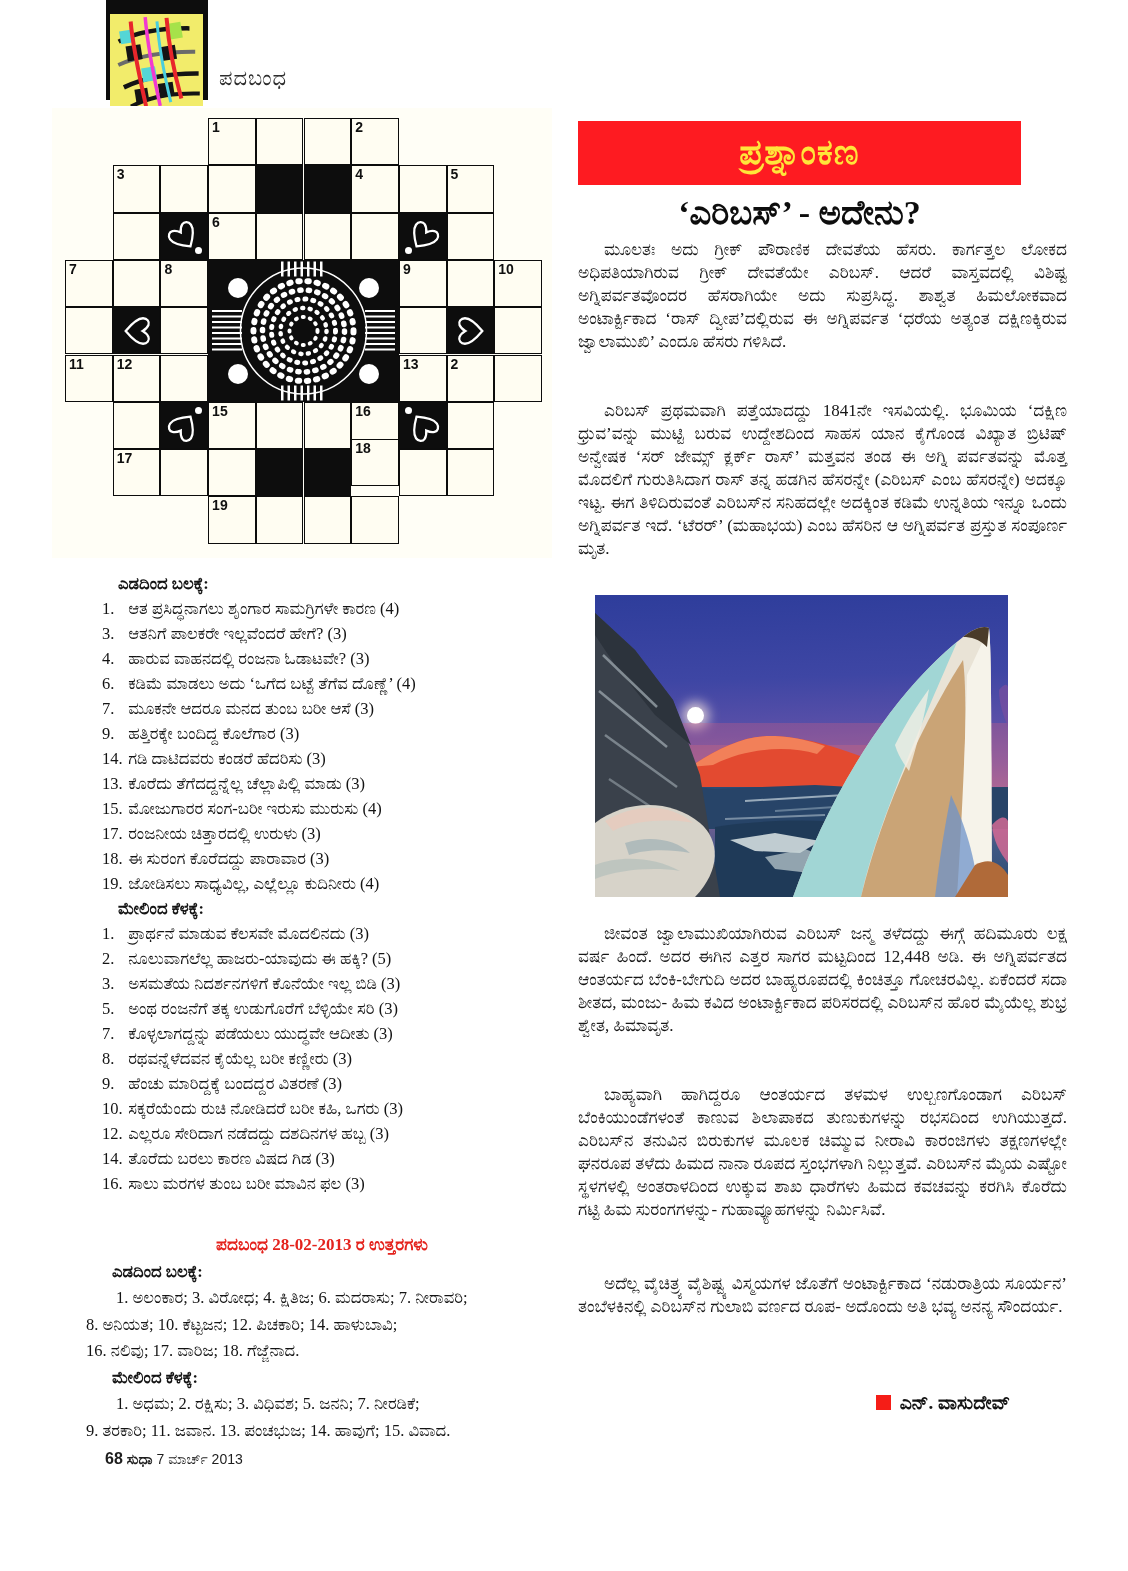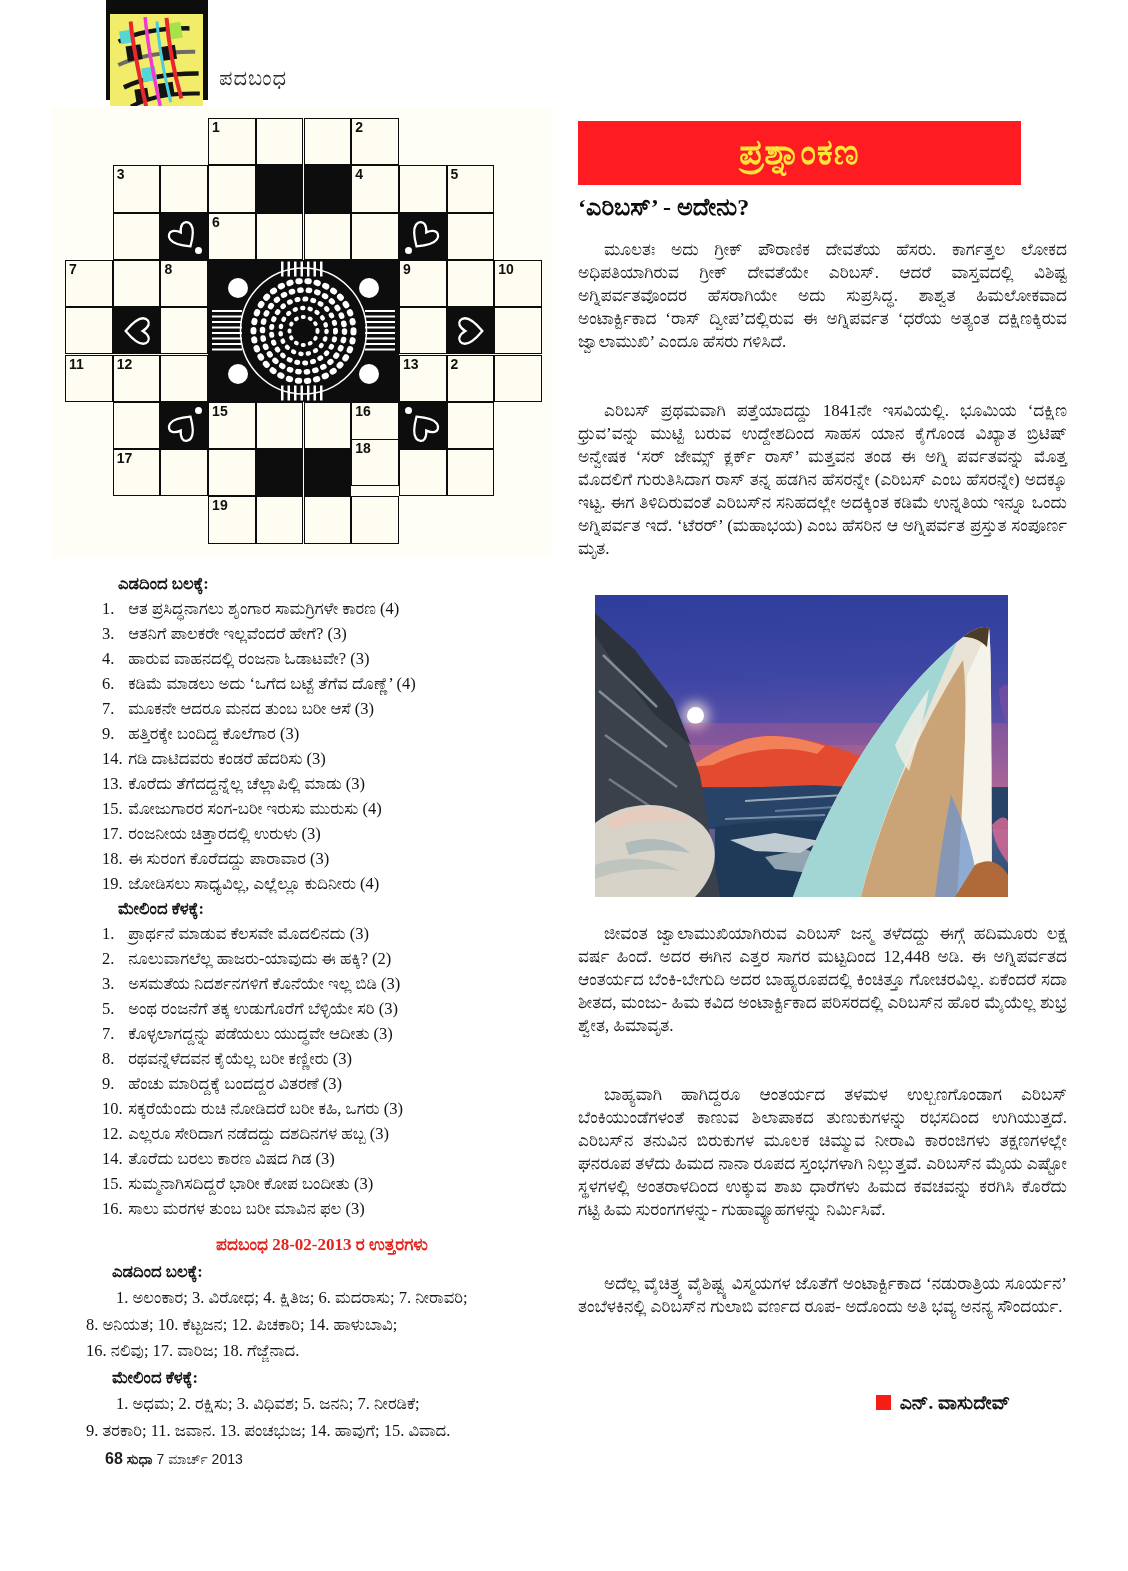--- a/index.html
+++ b/index.html
@@ -35,21 +35,21 @@
   
   .answers{left:86px;top:1232px;width:472px;font-size:16.5px;line-height:26.5px;}
   .ans-head{color:#e4231d;font-weight:bold;font-size:17px;text-align:center;}
   .ans-sub{font-weight:bold;padding-left:26px;}
   .line.ind{padding-left:30px;}
 
   
   .kicker{left:578px;top:121px;width:443px;height:64px;background:#fe1b21;
           color:#ffe53a;font-weight:bold;font-size:35px;text-align:center;line-height:62px;
           font-family:"Liberation Sans",sans-serif;letter-spacing:1px;}
-  .art-title{left:578px;top:194px;width:443px;text-align:left;font-weight:bold;font-size:24px;color:#0d0d0d;}
+  .art-title{left:578px;top:194px;width:443px;text-align:center;font-weight:bold;font-size:34px;color:#0d0d0d;}
   .para{width:489px;left:578px;font-size:17px;line-height:23px;text-align:justify;text-indent:26px;color:#161616;}
   .p1{top:238px;} .p2{top:399px;} .p3{top:922px;} .p4{top:1083px;} .p5{top:1272px;}
 
   
   .photo{left:595px;top:595px;width:413px;height:302px;overflow:hidden;background:#2e3d9b;}
   .sky{position:absolute;inset:0;
        background:linear-gradient(178deg,#2e3d9b 0%,#3e46a4 28%,#5b50a8 45%,#8160a5 58%,#a06b9b 66%,#6f5e92 74%,#3f5884 84%,#2e4a70 100%);}
   .moon{position:absolute;left:92px;top:112px;width:17px;height:17px;border-radius:50%;background:#fff;
         box-shadow:0 0 12px 5px rgba(255,236,225,.75);}
   .photo svg{position:absolute;inset:0;}
@@ -250,30 +250,29 @@
         <div class="clue"><span class="cn">14.</span><span class="ct"> ಗಡಿ ದಾಟಿದವರು ಕಂಡರೆ ಹೆದರಿಸು (3)</span></div>
         <div class="clue"><span class="cn">13.</span><span class="ct"> ಕೊರೆದು ತೆಗೆದದ್ದನ್ನೆಲ್ಲ ಚೆಲ್ಲಾಪಿಲ್ಲಿ ಮಾಡು (3)</span></div>
         <div class="clue"><span class="cn">15.</span><span class="ct"> ಮೋಜುಗಾರರ ಸಂಗ-ಬರೀ ಇರುಸು ಮುರುಸು (4)</span></div>
         <div class="clue"><span class="cn">17.</span><span class="ct"> ರಂಜನೀಯ ಚಿತ್ತಾರದಲ್ಲಿ ಉರುಳು (3)</span></div>
         <div class="clue"><span class="cn">18.</span><span class="ct"> ಈ ಸುರಂಗ ಕೊರೆದದ್ದು ಪಾರಾವಾರ (3)</span></div>
         <div class="clue"><span class="cn">19.</span><span class="ct"> ಜೋಡಿಸಲು ಸಾಧ್ಯವಿಲ್ಲ, ಎಲ್ಲೆಲ್ಲೂ ಕುದಿನೀರು (4)</span></div>
       </div>
     <div class="clue-head">ಮೇಲಿಂದ ಕೆಳಕ್ಕೆ:</div>
     <div>
         <div class="clue"><span class="cn">1.</span><span class="ct"> ಪ್ರಾರ್ಥನೆ ಮಾಡುವ ಕೆಲಸವೇ ಮೊದಲಿನದು (3)</span></div>
-        <div class="clue"><span class="cn">2.</span><span class="ct"> ನೂಲುವಾಗಲೆಲ್ಲ ಹಾಜರು-ಯಾವುದು ಈ ಹಕ್ಕಿ? (2)</span></div>
+        <div class="clue"><span class="cn">2.</span><span class="ct"> ನೂಲುವಾಗಲೆಲ್ಲ ಹಾಜರು-ಯಾವುದು ಈ ಹಕ್ಕಿ? (5)</span></div>
         <div class="clue"><span class="cn">3.</span><span class="ct"> ಅಸಮತೆಯ ನಿದರ್ಶನಗಳಿಗೆ ಕೊನೆಯೇ ಇಲ್ಲ ಬಿಡಿ (3)</span></div>
         <div class="clue"><span class="cn">5.</span><span class="ct"> ಅಂಥ ರಂಜನೆಗೆ ತಕ್ಕ ಉಡುಗೊರೆಗೆ ಬೆಳ್ಳಿಯೇ ಸರಿ (3)</span></div>
         <div class="clue"><span class="cn">7.</span><span class="ct"> ಕೊಳ್ಳಲಾಗದ್ದನ್ನು ಪಡೆಯಲು ಯುದ್ಧವೇ ಆದೀತು (3)</span></div>
         <div class="clue"><span class="cn">8.</span><span class="ct"> ರಥವನ್ನೆಳೆದವನ ಕೈಯೆಲ್ಲ ಬರೀ ಕಣ್ಣೀರು (3)</span></div>
         <div class="clue"><span class="cn">9.</span><span class="ct"> ಹೆಂಚು ಮಾರಿದ್ದಕ್ಕೆ ಬಂದದ್ದರ ವಿತರಣೆ (3)</span></div>
         <div class="clue"><span class="cn">10.</span><span class="ct"> ಸಕ್ಕರೆಯೆಂದು ರುಚಿ ನೋಡಿದರೆ ಬರೀ ಕಹಿ, ಒಗರು (3)</span></div>
         <div class="clue"><span class="cn">12.</span><span class="ct"> ಎಲ್ಲರೂ ಸೇರಿದಾಗ ನಡೆದದ್ದು ದಶದಿನಗಳ ಹಬ್ಬ (3)</span></div>
         <div class="clue"><span class="cn">14.</span><span class="ct"> ತೊರೆದು ಬರಲು ಕಾರಣ ವಿಷದ ಗಿಡ (3)</span></div>
-        <div class="clue"><span class="cn">15.</span><span class="ct"> ಸುಮ್ಮನಾಗಿಸದಿದ್ದರೆ ಭಾರೀ ಕೋಪ ಬಂದೀತು (3)</span></div>
         <div class="clue"><span class="cn">16.</span><span class="ct"> ಸಾಲು ಮರಗಳ ತುಂಬ ಬರೀ ಮಾವಿನ ಫಲ (3)</span></div>
       </div>
   </div>
 
   <div class="abs answers">
     <div class="ans-head">ಪದಬಂಧ 28-02-2013 ರ ಉತ್ತರಗಳು</div>
     <div class="ans-sub">ಎಡದಿಂದ ಬಲಕ್ಕೆ:</div>
     <div>
         <div class="line ind">1. ಅಲಂಕಾರ; 3. ವಿರೋಧ; 4. ಕ್ಷಿತಿಜ; 6. ಮದರಾಸು; 7. ನೀರಾವರಿ;</div>
         <div class="line">8. ಅನಿಯತ; 10. ಕೆಟ್ಟಜನ; 12. ಪಿಚಕಾರಿ; 14. ಹಾಳುಬಾವಿ;</div>

